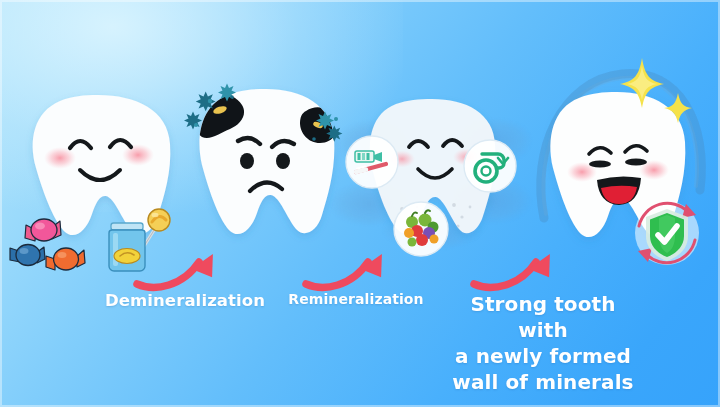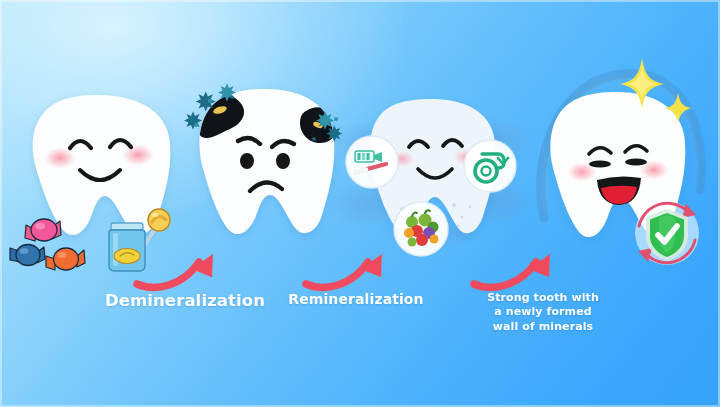--- a/index.html
+++ b/index.html
@@ -59,21 +59,21 @@
     font-weight: bold;
     letter-spacing: .1px;
     text-align: center;
     line-height: 1.30;
     text-shadow: 0 1px 2px rgba(40,110,180,0.30);
     white-space: pre-line;
     font-family: "DejaVu Sans", "Liberation Sans", sans-serif;
   }
   #cap-demin { left: 95px;  top: 290px; width: 180px; font-size: 16.5px; }
   #cap-remin { left: 268px; top: 290px; width: 176px; font-size: 14px; }
-  #cap-strong{ left: 443px; top: 291px; width: 200px; font-size: 11px; }
+  #cap-strong{ left: 443px; top: 291px; width: 200px; font-size: 20px; }
 
   
   .arrow { position: absolute; }
 
   
   .badge { position: absolute; border-radius: 50%; }
 
   
   .mist {
     position: absolute;

